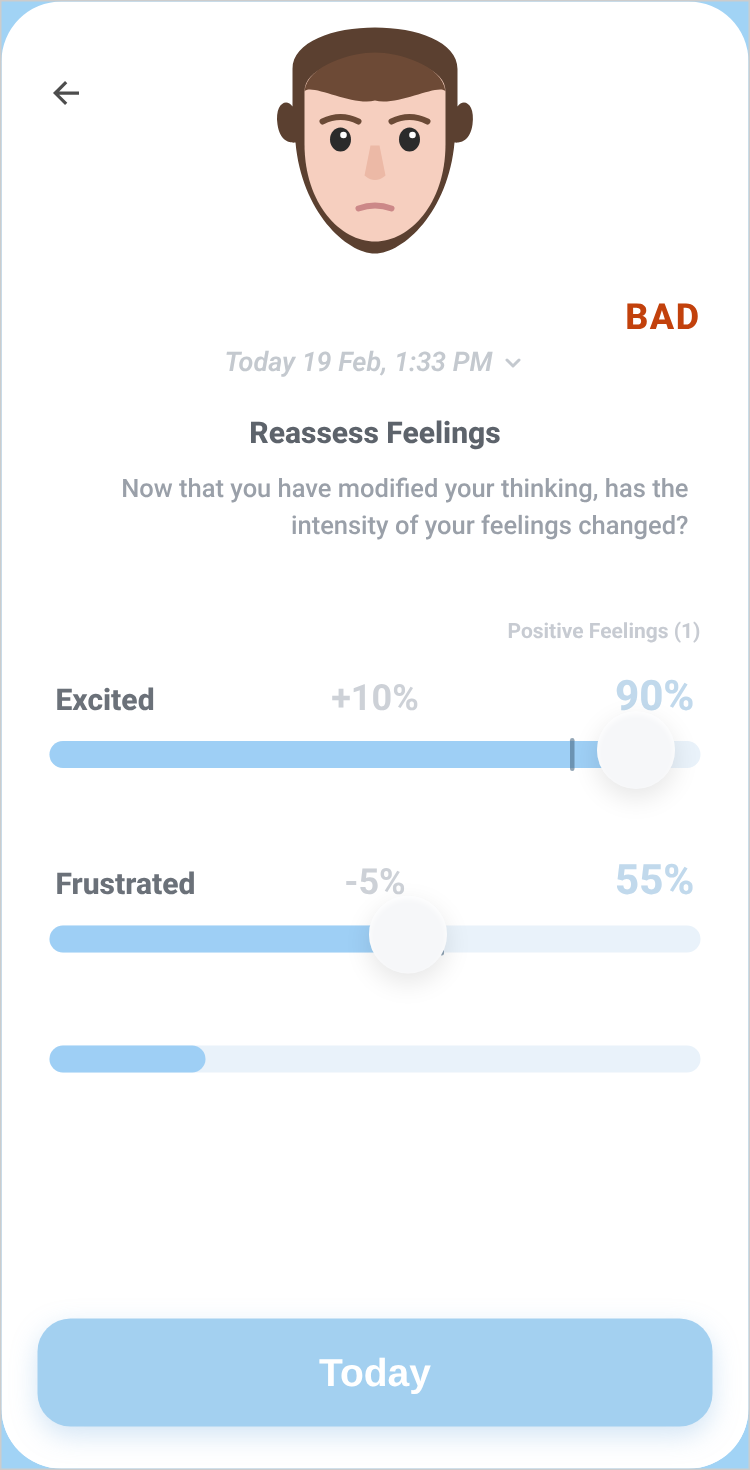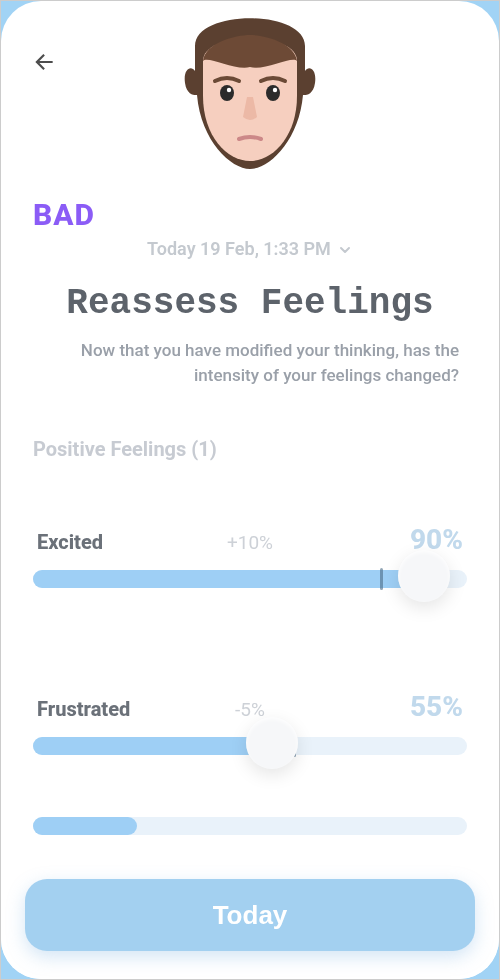--- a/index.html
+++ b/index.html
@@ -34,73 +34,73 @@
   }
   .back-btn svg { width: 26px; height: 26px; }
   .avatar {
     width: 170px;
     height: 190px;
     margin: 0 auto 6px;
     display: block;
   }
   .avatar svg { width: 100%; height: 100%; }
   .mood-label {
-    text-align: left;
-    font-size: 30px;
+    text-align: right;
+    font-size: 24px;
     font-weight: 800;
-    color: #8b5cf6;
+    color: #c2410c;
     letter-spacing: 1px;
     margin-bottom: 6px;
   }
   .date-row {
     text-align: left;
     color: #c4c9cf;
     font-size: 18px;
     font-weight: 600;
     margin-bottom: 24px;
     display: flex;
     align-items: center;
     justify-content: center;
     gap: 6px;
+    font-style: italic;
   }
   .chev { display: inline-block; }
   .chev svg { width: 16px; height: 16px; vertical-align: middle; }
   .title {
     text-align: center;
     color: #5d636b;
-    font-size: 36px;
+    font-size: 20px;
     font-weight: 800;
     margin-bottom: 14px;
-    font-family: Liberation Mono, monospace;
   }
   .subtitle {
     text-align: right;
     color: #9aa0a9;
     font-size: 17px;
     font-weight: 500;
     line-height: 1.45;
     margin: 0 8px 50px;
   }
   .section-label {
-    text-align: left;
+    text-align: right;
     color: #c7cbd2;
-    font-size: 20px;
+    font-size: 14px;
     font-weight: 700;
     margin-bottom: 18px;
   }
   .row {
     display: flex;
     justify-content: space-between;
     align-items: baseline;
     margin-bottom: 10px;
     padding: 0 4px;
   }
   .f-name { color: #6b7179; font-size: 20px; font-weight: 800; flex: 1; }
-  .f-delta { color: #cdd1d7; font-size: 19px; font-weight: 400; flex: 1; text-align: center; }
-  .f-val { color: #c1d9ec; font-size: 28px; font-weight: 800; flex: 1; text-align: right; margin-top: 44px; }
+  .f-delta { color: #cdd1d7; font-size: 24px; font-weight: 700; flex: 1; text-align: center; }
+  .f-val { color: #c1d9ec; font-size: 28px; font-weight: 800; flex: 1; text-align: right; }
   .slider {
     position: relative;
     height: 26px;
     margin-bottom: 54px;
   }
   .slider .track-bg {
     position: absolute;
     top: 4px; left: 0; right: 0;
     height: 18px;
     background: #e9f2fa;

